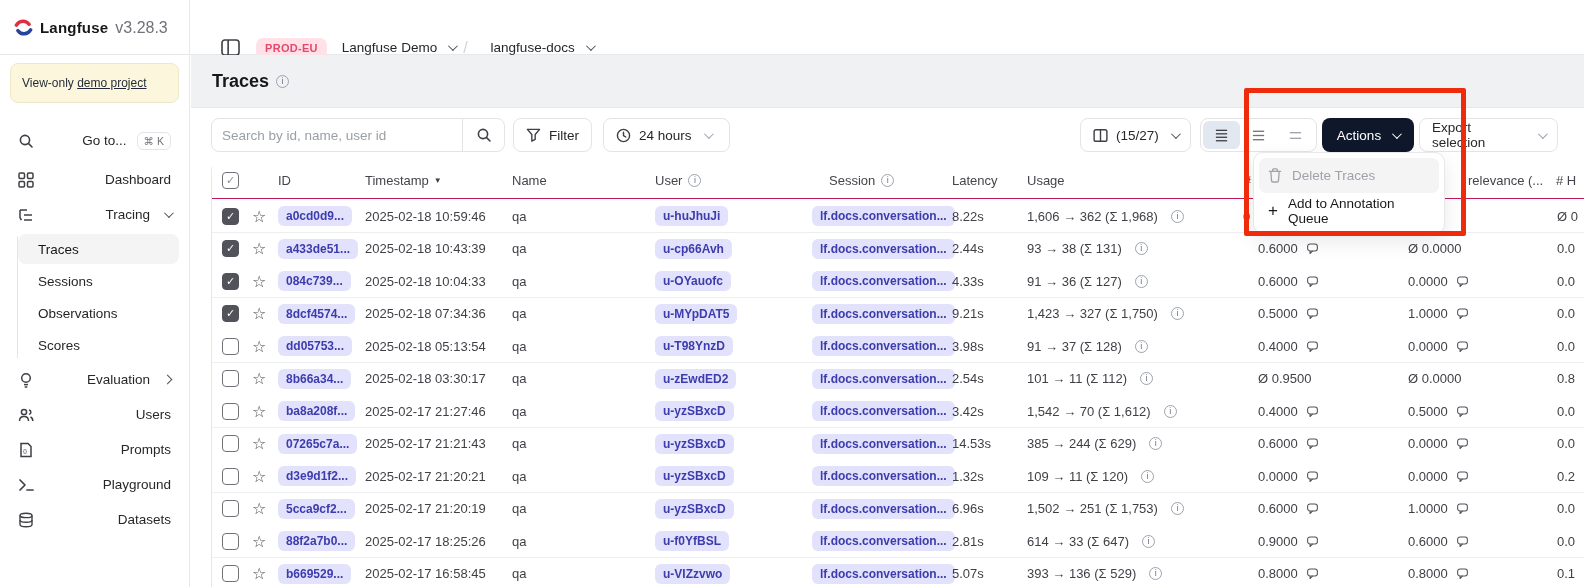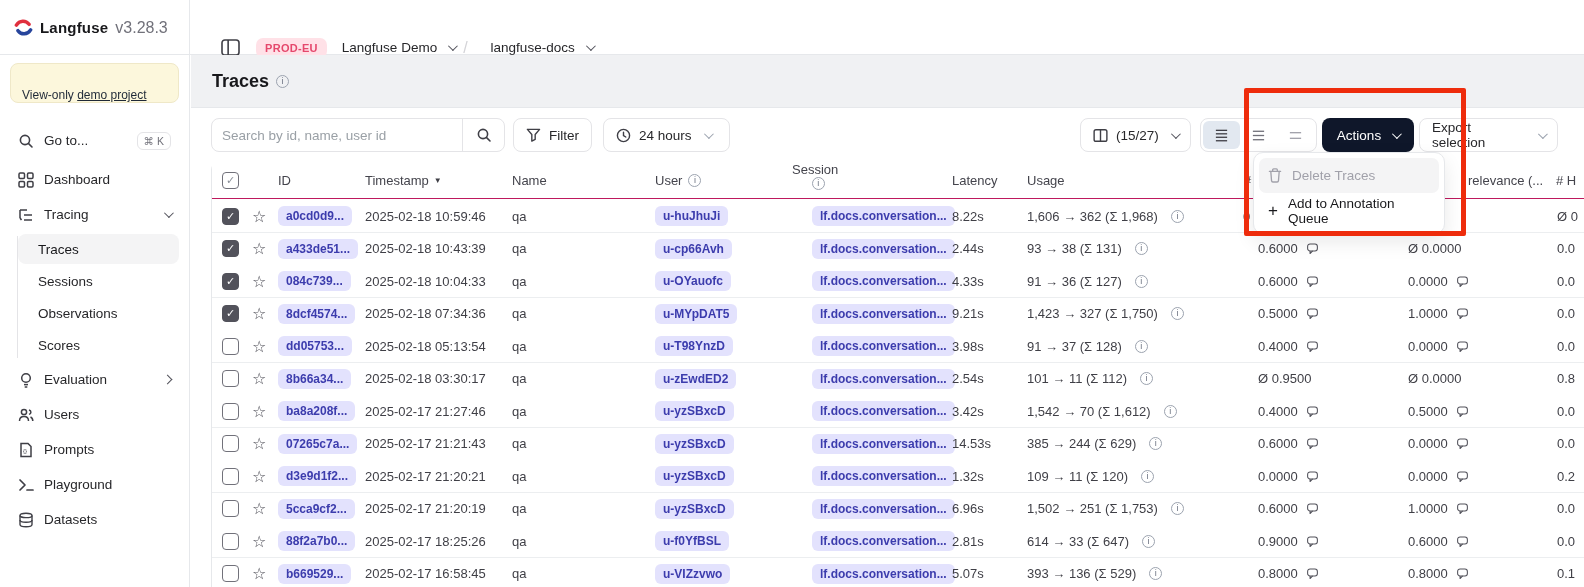--- a/index.html
+++ b/index.html
@@ -24,27 +24,27 @@
   
   .chev { display:inline-block; width:7px; height:7px; border:solid #52525b; border-width:0 1.5px 1.5px 0;
     transform:rotate(45deg) translateY(-2px); margin-left:4px; }
   .chev.right { transform:rotate(-45deg); }
   .chev.white { border-color:#fff; }
 
   
   .sidebar { position:absolute; left:0; top:55px; width:190px; bottom:0; background:#fff;
     border-right:1px solid #e6e8eb; }
   .banner { margin:8px 10px 0 10px; background:#fcf7dc; border:1px solid #efe8c8; border-radius:8px;
-    height:40px; display:flex; align-items:flex-end; padding-left:11px; font-size:12px; color:#1f2937; }
+    height:40px; display:flex; align-items:center; padding-left:11px; font-size:12px; color:#1f2937; }
   .banner a { color:#1f2937; }
   .nav { padding:22px 10px 0 10px; }
   .nav-item { height:31px; display:flex; align-items:center; gap:10px; padding:0 8px; border-radius:8px;
     font-size:13.5px; color:#27272a; cursor:pointer; margin-bottom:4px; }
   .nav-item svg { flex:0 0 auto; }
-  .nav-label { flex:1 1 auto; }
+  .nav-label { flex:1 1 auto;text-align:right; }
   .kbd { border:1px solid #e4e4e7; border-radius:6px; font-size:10.5px; color:#71717a; padding:2px 6px; background:#fff; }
   .children { position:relative; margin-bottom:4px; }
   .children::before { content:""; position:absolute; left:7px; top:2px; bottom:2px; width:1px; background:#e4e4e7; }
   .child { height:30px; display:flex; align-items:center; padding-left:20px; font-size:13.5px; color:#27272a;
     border-radius:8px; margin:0 0 2px 8px; cursor:pointer; }
   .child.active { background:#f4f4f5; font-weight:500; color:#18181b; }
 
   
   .titlebar { position:absolute; left:191px; top:55px; right:0; height:53px; background:#f0f1f3;
     border-bottom:1px solid #e6e8eb; display:flex; align-items:center; padding-left:21px; }
@@ -81,21 +81,21 @@
   .sort-arrow { font-size:8px; margin-left:5px; color:#3f3f46; }
   .tbody { position:absolute; left:212px; top:200px; right:0; bottom:0; overflow:hidden; }
   .trow { position:absolute; left:0; right:0; height:33px; border-bottom:1px solid #eceef0; background:#fff; }
   .cell { position:absolute; top:0; height:100%; display:flex; align-items:center; font-size:13px;
     color:#3f3f46; white-space:nowrap; gap:6px; }
   .c-check { left:10px; } .c-star { left:40px; font-size:16px; color:#52525b; }
   .c-id { left:66px; } .c-ts { left:153px; } .c-name { left:300px; } .c-user { left:443px; }
   .c-session { left:600px; } .c-lat { left:740px; } .c-usage { left:815px; }
   .c-s1 { left:1046px; } .c-s1.shift { left:1031px; } .c-s2 { left:1196px; } .c-s3 { left:1345px; }
   .h-check { left:10px; } .h-id { left:66px; } .h-ts { left:153px; } .h-name { left:300px; }
-  .h-user { left:443px; } .h-session { left:580px;flex-direction:column; } .h-lat { left:740px; } .h-usage { left:815px; }
+  .h-user { left:443px; } .h-session { left:617px; } .h-lat { left:740px; } .h-usage { left:815px; }
   .h-frag { left:1032px; } .h-rel { left:1256px; } .h-last { left:1344px; }
 
   .badge { background:#e3e2fd; color:#3c3cad; font-weight:600; font-size:12px; padding:3px 8px;
     border-radius:6px; cursor:pointer; }
   .cbx { width:17px; height:17px; border:1px solid #71717a; border-radius:4px; background:#fff;
     display:flex; align-items:center; justify-content:center; cursor:pointer; }
   .cbx.checked { background:#52525b; border-color:#52525b; }
   .cbx.checked::after { content:"✓"; color:#fff; font-size:11px; }
   .cbx.semi::after { content:"✓"; color:#8a8f98; font-size:11px; }
   .bubble { margin-left:2px; }

